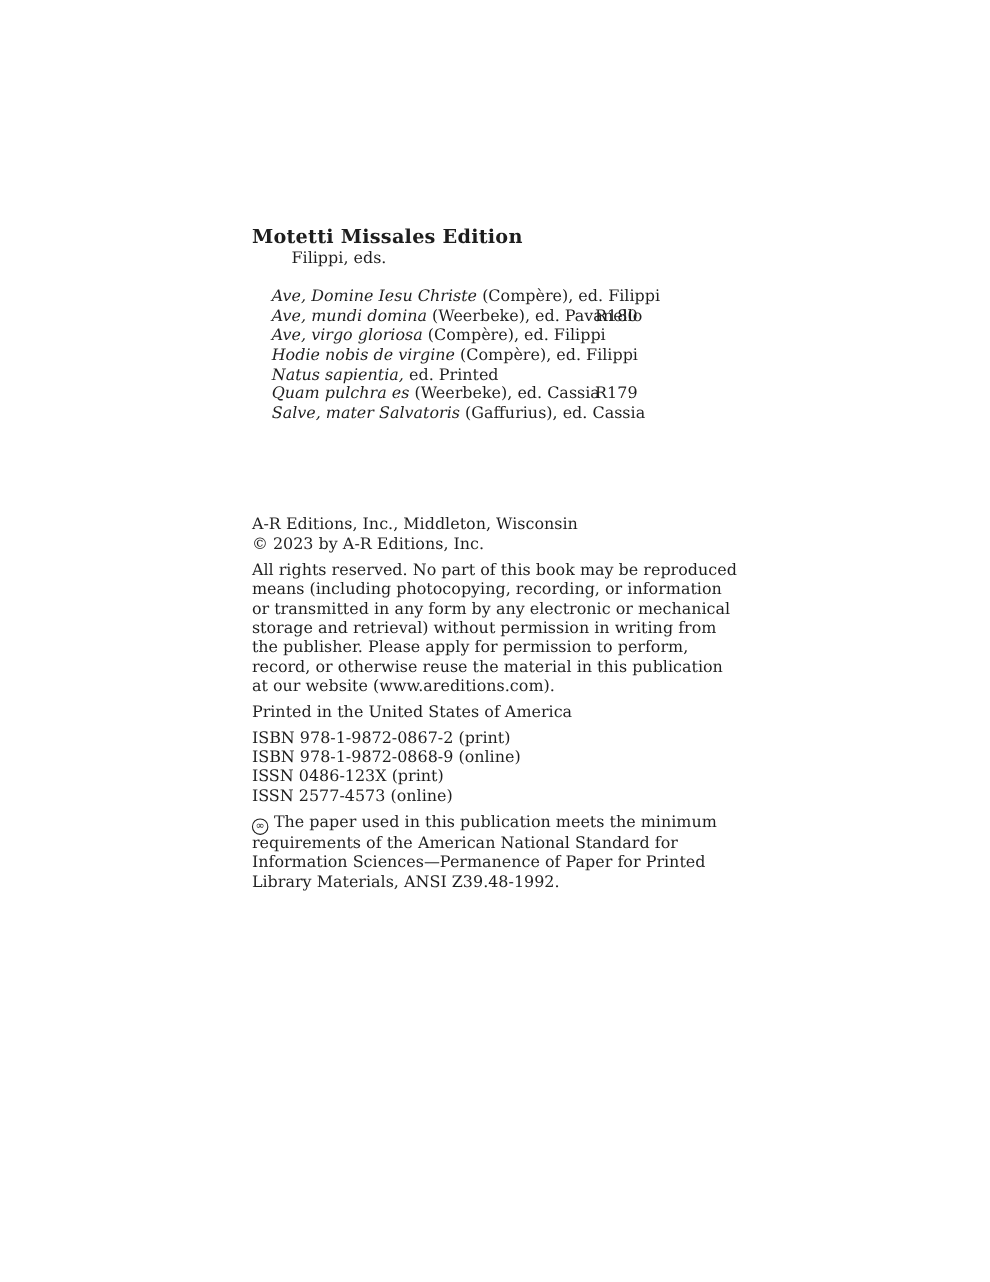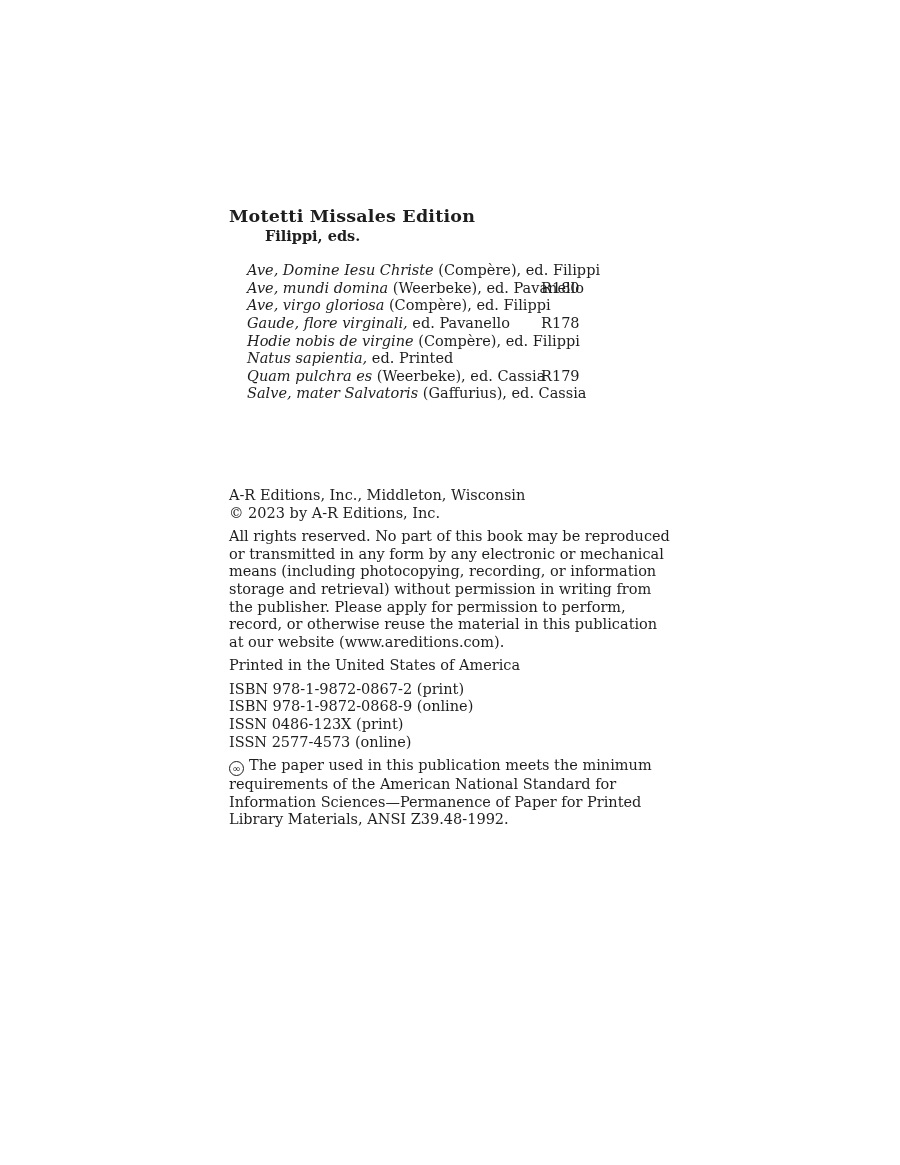--- a/index.html
+++ b/index.html
@@ -24,21 +24,21 @@
     line-height: 17.6px;
   }
   .title {
     font-size: 17.5px;
     font-weight: bold;
     line-height: 21px;
     letter-spacing: 0.2px;
     white-space: nowrap;
   }
   .editors-line1 { padding-left: 18px; white-space: nowrap; }
-  .editors-line2 { padding-left: 36px; white-space: nowrap; font-weight: bold; }
+  .editors-line2 { padding-left: 36px; white-space: nowrap; }
   .works {
     margin-top: 17.6px;
     padding-left: 18px;
   }
   .work-row { position: relative; white-space: nowrap; }
   .work-title { font-style: italic; margin-top: 36px; }
   .work-r { position: absolute; left: 294px; top: 0; }
   .pub-block { margin-top: 84px; }
   .line { white-space: nowrap; }
   .para { margin-top: 6px; }
@@ -75,24 +75,20 @@
         <div class="work-row">
           <span class="work-title">Ave, mundi domina</span><span> (Weerbeke), ed. Pavanello</span>
           <span class="work-r">R180</span>
         </div>
 
         <div class="work-row">
           <span class="work-title">Ave, virgo gloriosa</span><span> (Compère), ed. Filippi</span>
           <span class="work-r"></span>
         </div>
 
-        <div class="work-row">
-          <span class="work-title">Gaude, flore virginali,</span><span> ed. Pavanello</span>
-          <span class="work-r">R178</span>
-        </div>
 
         <div class="work-row">
           <span class="work-title">Hodie nobis de virgine</span><span> (Compère), ed. Filippi</span>
           <span class="work-r"></span>
         </div>
 
         <div class="work-row">
           <span class="work-title">Natus sapientia,</span><span> ed. Printed</span>
           <span class="work-r"></span>
         </div>
@@ -110,23 +106,23 @@
 
     <div class="pub-block">
       <div class="line">A-R Editions, Inc., Middleton, Wisconsin</div>
       <div class="line">© 2023 by A-R Editions, Inc.</div>
     </div>
 
     <div class="para">
 
         <div class="line">All rights reserved. No part of this book may be reproduced</div>
 
+        <div class="line">means (including photocopying, recording, or information</div>
+
         <div class="line">or transmitted in any form by any electronic or mechanical</div>
-
-        <div class="line">means (including photocopying, recording, or information</div>
 
         <div class="line">storage and retrieval) without permission in writing from</div>
 
         <div class="line">the publisher. Please apply for permission to perform,</div>
 
         <div class="line">record, or otherwise reuse the material in this publication</div>
 
         <div class="line">at our website (www.areditions.com).</div>
       </div>
 

